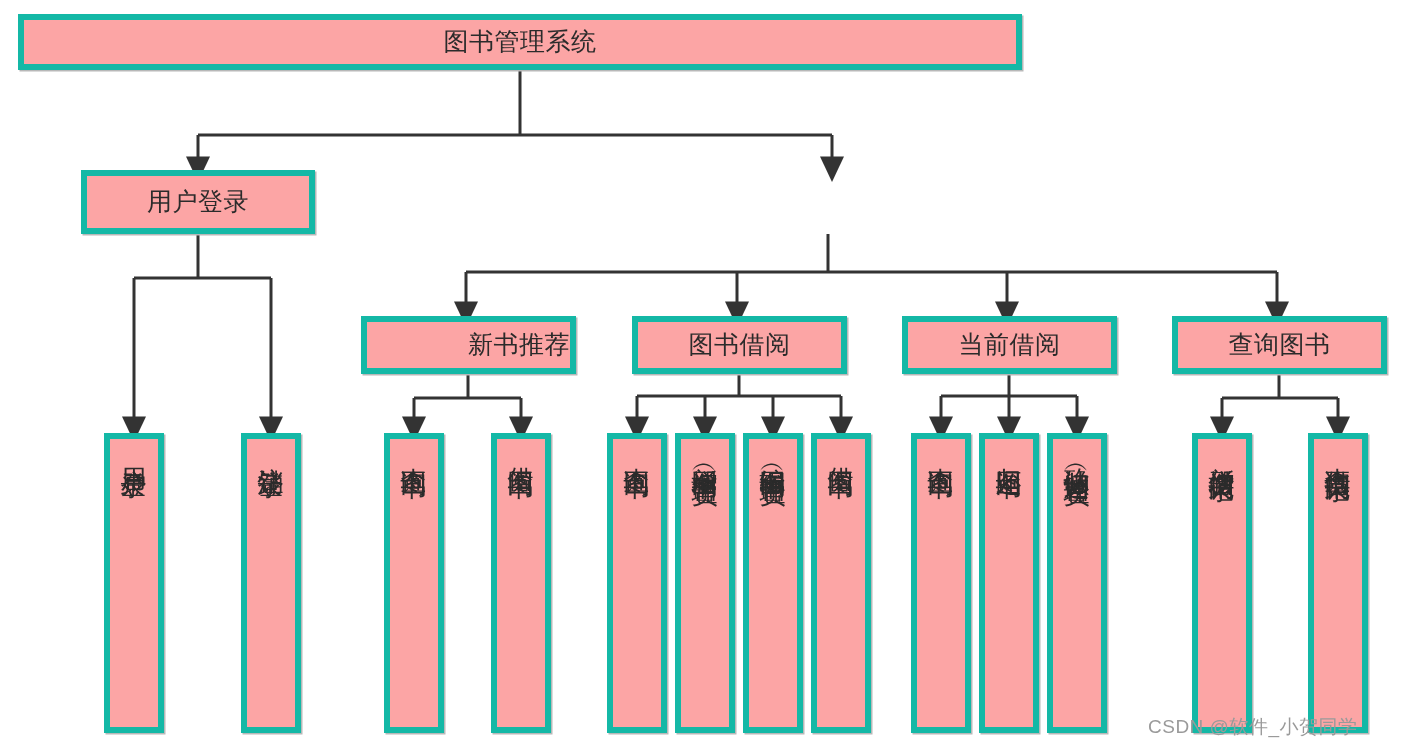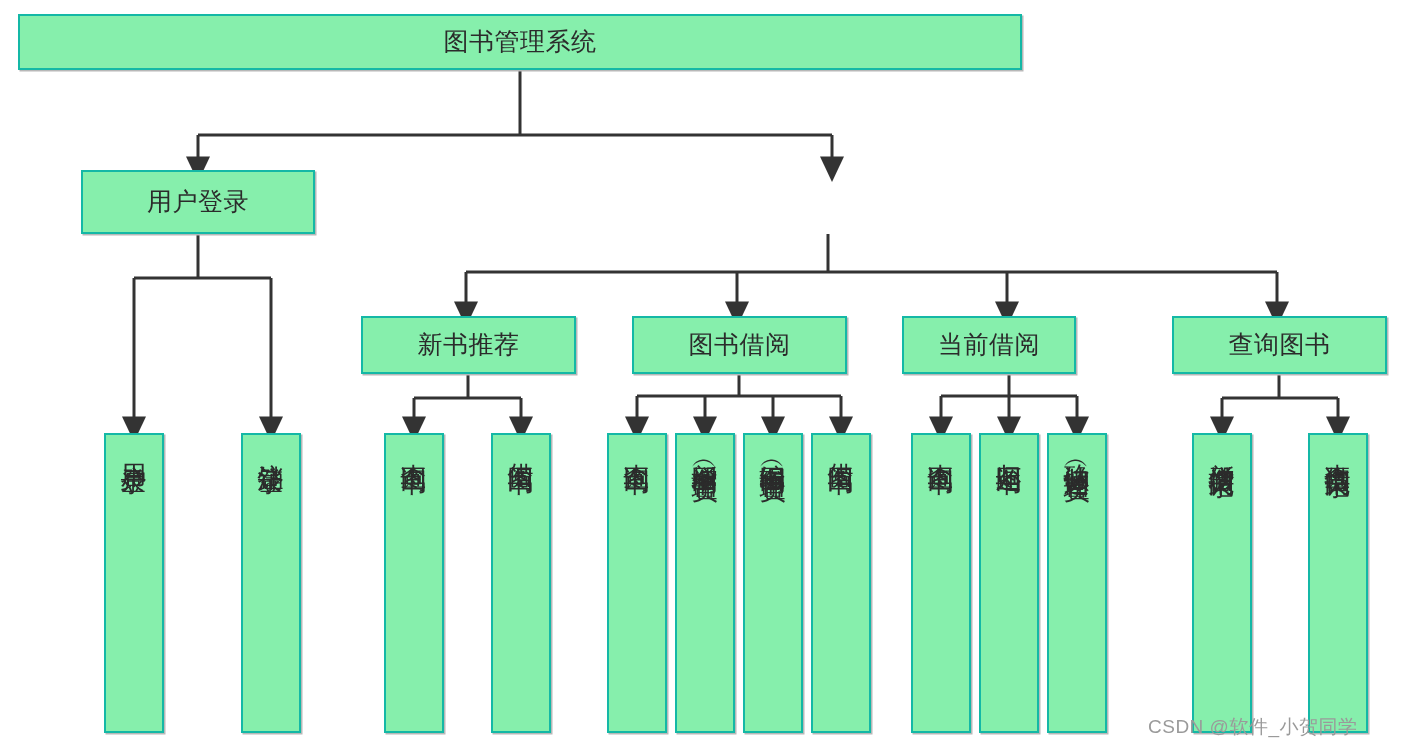--- a/index.html
+++ b/index.html
@@ -21,22 +21,22 @@
     position: absolute;
     left: 0;
     top: 0;
     width: 1405px;
     height: 747px;
     pointer-events: none;
   }
   .node {
     position: absolute;
     box-sizing: border-box;
-    background: #86efac;
-    border: 2px solid #14b8a6;
+    background: #fca5a5;
+    border: 6px solid #14b8a6;
     box-shadow: 1.5px 1.5px 0 0 #b8b8b8;
     display: flex;
     align-items: center;
     justify-content: center;
     color: #2b2b2b;
   }
   .node-label {
     display: block;
     line-height: 1.18;
     letter-spacing: 0.5px;
@@ -124,27 +124,27 @@
   </svg>
 
   <div class="node horiz" style="left:18px; top:14px; width:1004px; height:56px;">
     <span class="node-label">图书管理系统</span>
   </div>
 
   <div class="node horiz" style="left:81px; top:170px; width:234px; height:64px;">
     <span class="node-label">用户登录</span>
   </div>
 
-  <div class="node horiz" style="left:361px; top:316px; width:215px; height:58px;">
+  <div class="node horiz" style="left:361px; top:316px; width:215px; height:58px;justify-content:flex-end;">
     <span class="node-label">新书推荐</span>
   </div>
   <div class="node horiz" style="left:632px; top:316px; width:215px; height:58px;align-items:center;">
     <span class="node-label">图书借阅</span>
   </div>
-  <div class="node horiz" style="left:902px; top:316px; width:174px; height:58px;font-family:Liberation Serif, serif;">
+  <div class="node horiz" style="left:902px; top:316px; width:215px; height:58px;font-family:Liberation Serif, serif;">
     <span class="node-label">当前借阅</span>
   </div>
   <div class="node horiz" style="left:1172px; top:316px; width:215px; height:58px;">
     <span class="node-label">查询图书</span>
   </div>
 
   <div class="node vert" style="left:104px; top:433px; width:60px; height:300px;">
     <span class="node-label">用户登录</span>
   </div>
   <div class="node vert" style="left:241px; top:433px; width:60px; height:300px;">

